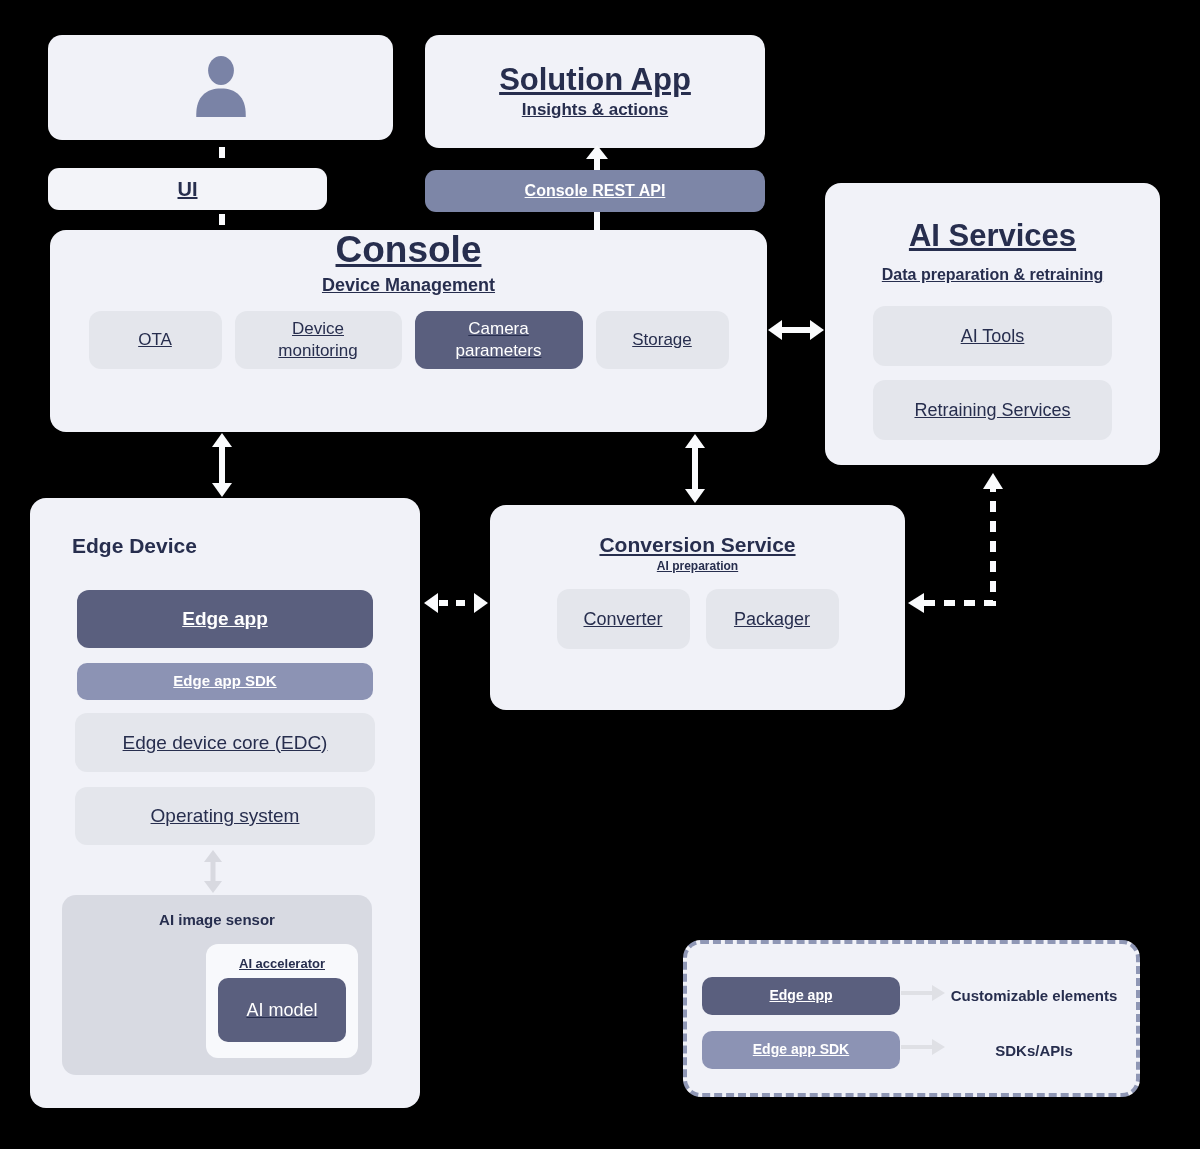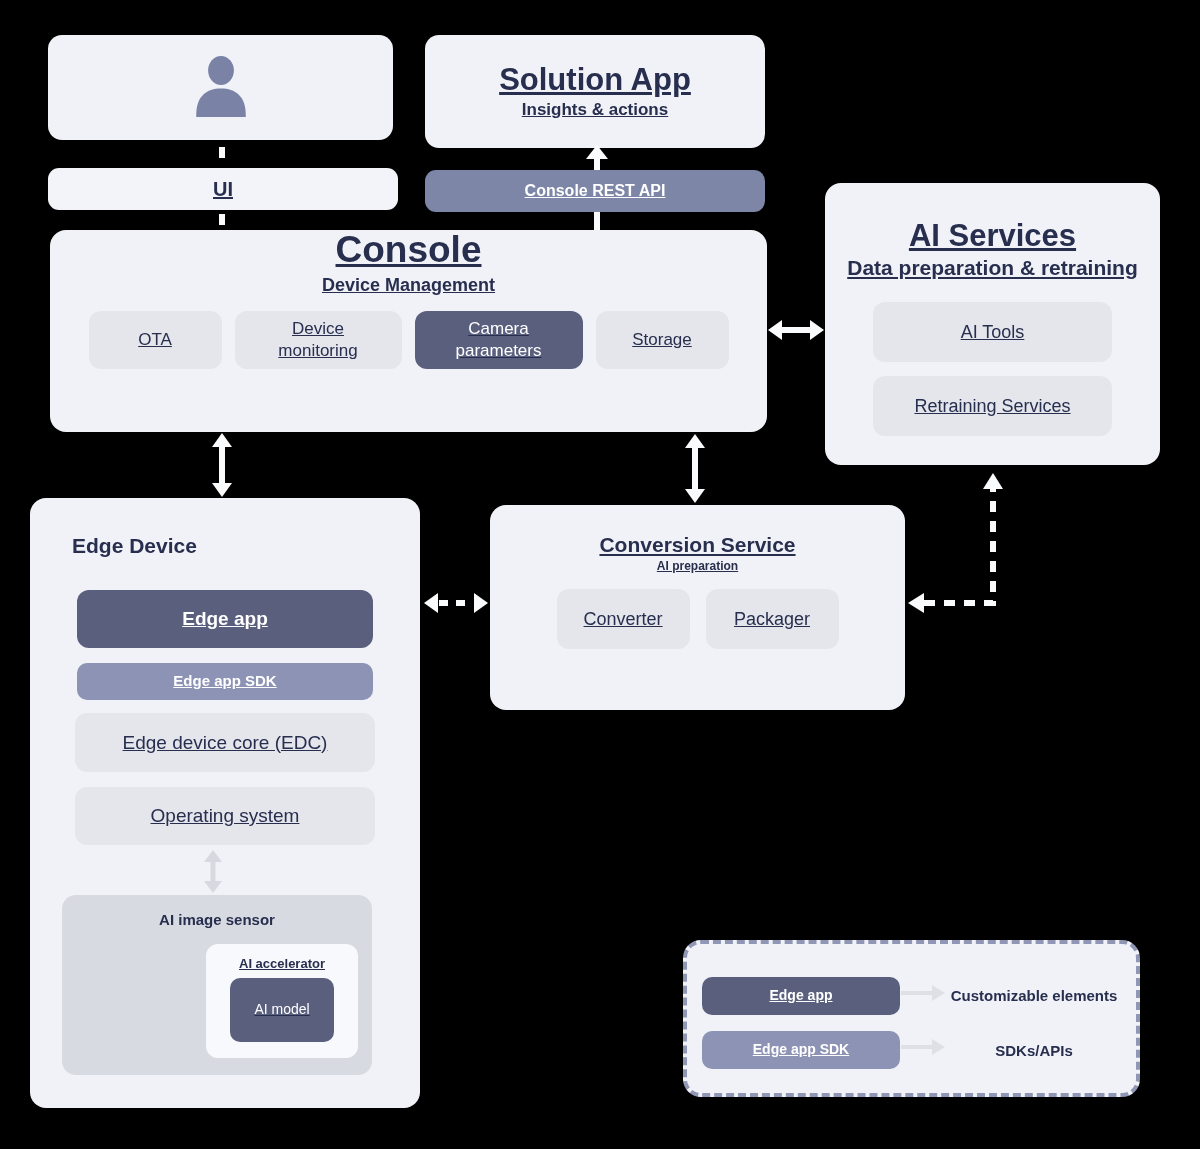--- a/index.html
+++ b/index.html
@@ -43,21 +43,21 @@
   .subtitle { font-weight: 700; color: #272e4e; }
 
   
   .user-box { left: 48px; top: 35px; width: 345px; height: 105px;
               display: flex; align-items: center; justify-content: center; }
   .solution-box { left: 425px; top: 35px; width: 340px; height: 113px;
                   justify-content: center; }
   .solution-box .title { font-size: 31px; }
   .solution-box .subtitle { font-size: 17px; margin-top: 3px; }
 
-  .ui-bar { left: 48px; top: 168px; width: 350px; height: 42px;
+  .ui-bar { left: 48px; top: 168px; width: 279px; height: 42px;
             background: #f3f4f9; border-radius: 11px;
             display: flex; align-items: center; justify-content: center;
             font-weight: 700; font-size: 20px; color: #272e4e; }
   .rest-bar { left: 425px; top: 170px; width: 340px; height: 42px;
               background: #7d86a7; border-radius: 11px;
               display: flex; align-items: center; justify-content: center;
               font-weight: 700; font-size: 16px; color: #fff; }
 
   
   .console-box { left: 50px; top: 230px; width: 717px; height: 202px;
@@ -68,21 +68,21 @@
   .console-modules .chip { height: 58px; }
   .w-ota { width: 133px; }
   .w-devmon { width: 167px; padding: 0 18px; }
   .w-campar { width: 168px; padding: 0 18px; }
   .w-storage { width: 133px; }
 
   
   .aiservices-box { left: 825px; top: 183px; width: 335px; height: 282px;
                     border-radius: 16px; padding-top: 36px; }
   .aiservices-box .title { font-size: 31px; }
-  .aiservices-box .subtitle { font-size: 21px; margin-top: 3px; }
+  .aiservices-box .subtitle { font-size: 16px; margin-top: 13px; }
   .ai-modules { display: flex; flex-direction: column; gap: 14px; margin-top: 22px; align-items: center; }
   .ai-modules .chip { width: 239px; height: 60px; font-size: 18px; }
 
   
   .edge-box { left: 30px; top: 498px; width: 390px; height: 610px;
               border-radius: 16px; }
   .edge-box .title { font-size: 21px; position: absolute; top: 36px; width: 100%; text-align: left; margin-left: 42px; }
   .edge-app  { left: 47px; top: 92px;  width: 296px; height: 58px; font-size: 19px; font-weight: 700; }
   .edge-sdk  { left: 47px; top: 165px; width: 296px; height: 37px; font-size: 15px; font-weight: 700; border-radius: 10px; }
   .edge-edc  { left: 45px; top: 215px; width: 300px; height: 59px; font-size: 19px; }
@@ -91,21 +91,21 @@
                  background: #d8dae2; border-radius: 14px; }
   .sensor-wrap .sensor-title { position: absolute; top: 16px; width: 100%; text-align: center;
                                font-weight: 700; font-size: 15px; color: #272e4e; }
   .image-sensor { left: 28px; top: 49px; width: 104px; height: 114px;
                   background: #fbfcfe; border-radius: 12px; font-size: 18px;
                   display: flex; align-items: center; justify-content: center; text-align: center;
                   line-height: 1.3; padding: 0 14px; }
   .accelerator { left: 144px; top: 49px; width: 152px; height: 114px;
                  background: #f8f9fc; border-radius: 12px; text-align: center; }
   .accelerator .acc-title { font-weight: 700; font-size: 13px; margin-top: 12px; color: #272e4e; }
-  .ai-model { width: 104px; height: 64px; margin: 7px auto 0; border-radius: 10px; font-size: 14px; }
+  .ai-model { width: 128px; height: 64px; margin: 7px auto 0; border-radius: 10px; font-size: 18px; }
 
   
   .conversion-box { left: 490px; top: 505px; width: 415px; height: 205px;
                     border-radius: 16px; padding-top: 28px; }
   .conversion-box .title { font-size: 21px; }
   .conversion-box .subtitle { font-size: 12px; margin-top: 3px; }
   .conv-modules { display: flex; justify-content: center; gap: 16px; margin-top: 16px; }
   .conv-modules .chip { width: 133px; height: 60px; font-size: 18px; }
 
   

